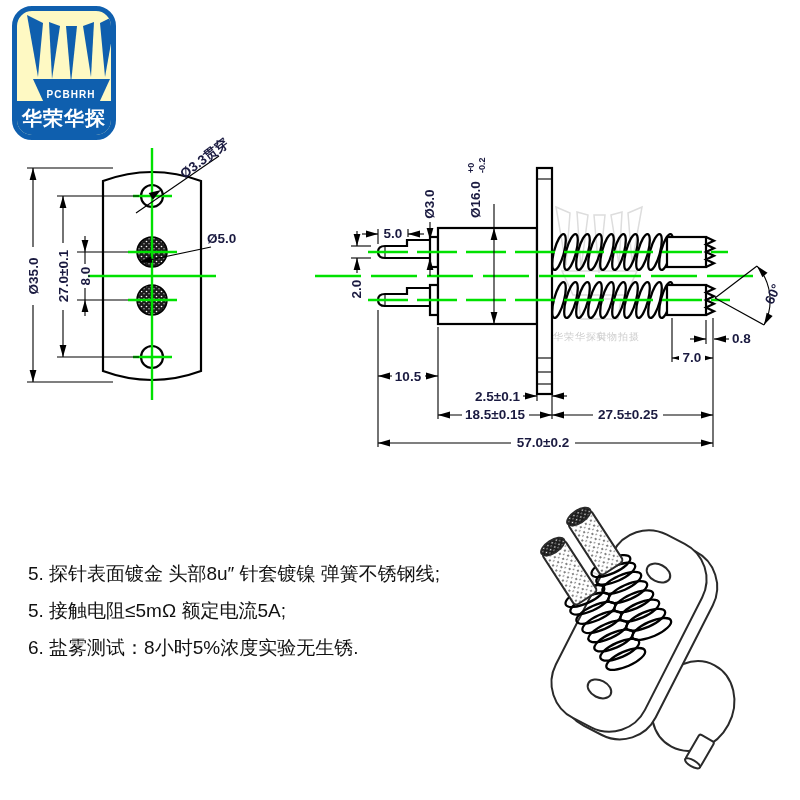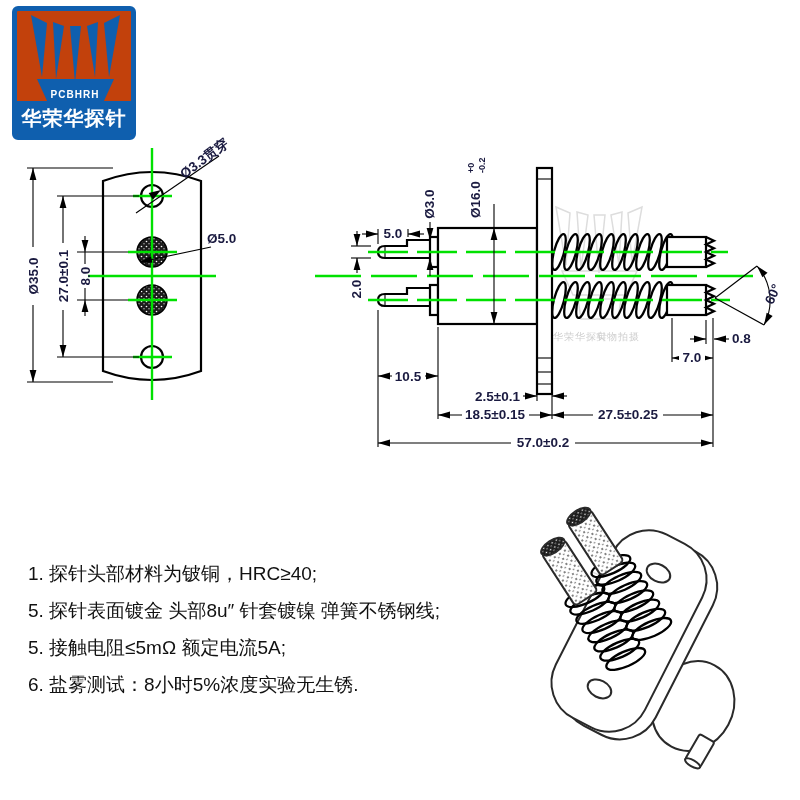--- a/index.html
+++ b/index.html
@@ -1,20 +1,20 @@
 <!DOCTYPE html>
 <html><head>
 <meta charset="utf-8">
 <style>
   html,body{margin:0;padding:0;background:#fff;}
   .page{position:relative;width:800px;height:800px;background:#fff;overflow:hidden;
         font-family:"Liberation Sans",sans-serif;}
   
-  .logo{position:absolute;left:12px;top:6px;width:124px;height:134px;border:5px solid #0f5fae;
-        border-radius:6px;background:#c2410c;overflow:hidden;box-sizing:border-box;}
+  .logo{position:absolute;left:12px;top:6px;width:104px;height:134px;border:5px solid #0f5fae;
+        border-radius:20px;background:#fef9c3;overflow:hidden;box-sizing:border-box;}
   .logo svg{display:block;margin:2px auto 0 auto;}
   .logo-band{position:absolute;left:0;right:0;bottom:0;height:34px;background:#0f5fae;color:#fff;
         font-size:20px;font-weight:bold;letter-spacing:1px;text-align:center;line-height:34px;}
   
   svg.draw{position:absolute;left:0;top:130px;}
   svg.iso{position:absolute;left:480px;top:460px;}
   .part{stroke:#000;stroke-width:2.2;fill:#fff;}
   .partn{stroke:#000;stroke-width:2.2;fill:none;}
   .thin{stroke:#000;stroke-width:1.1;fill:none;}
   .coil{stroke:#000;stroke-width:2.3;fill:none;}
@@ -266,21 +266,20 @@
         <line class="thin" x1="715" y1="298" x2="764" y2="325"></line>
         <path class="thin" d="M757,266 A52,52 0 0 1 764,325" marker-start="url(#arr)" marker-end="url(#arr)"></path>
         <g transform="translate(777,296) rotate(-65)">
           <text class="dtxt" text-anchor="middle">60°</text>
         </g>
       </g>
     </g>
   </svg>
 
   <div class="notes">
-    <div class="note-item">1. 探针头部材料为铍铜，HRC≥40;</div>
     <div class="note-item">5. 探针表面镀金 头部8u″ 针套镀镍 弹簧不锈钢线;</div>
     <div class="note-item">5. 接触电阻≤5mΩ  额定电流5A;</div>
     <div class="note-item">6. 盐雾测试：8小时5%浓度实验无生锈.</div>
   </div>
 
   <svg class="iso" width="320" height="340" viewBox="480 460 320 340">
     <use href="#wmcrown" transform="translate(588,568) scale(0.95)"></use>
     <text class="wmt" x="606" y="662">华荣华探针</text>
     <text class="wmt" x="612" y="676">实物拍摄</text>
 

